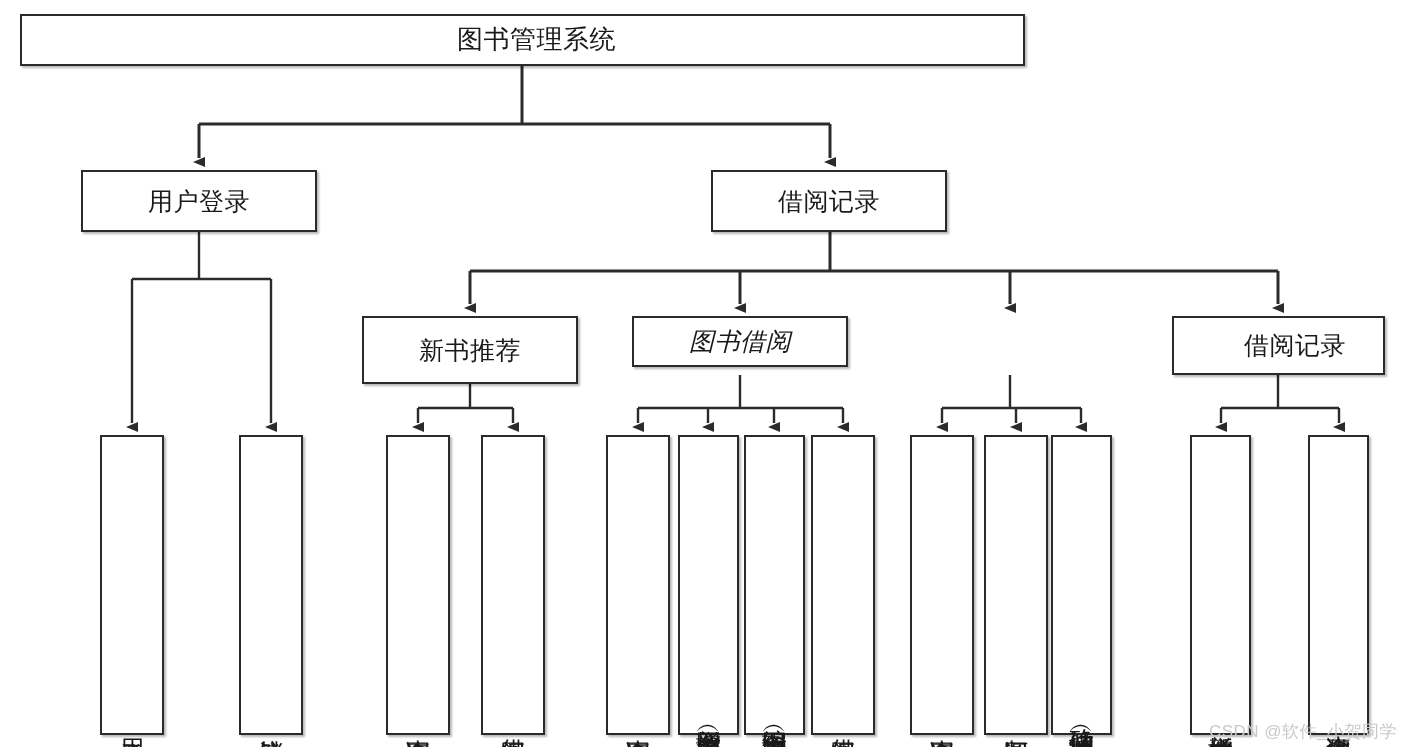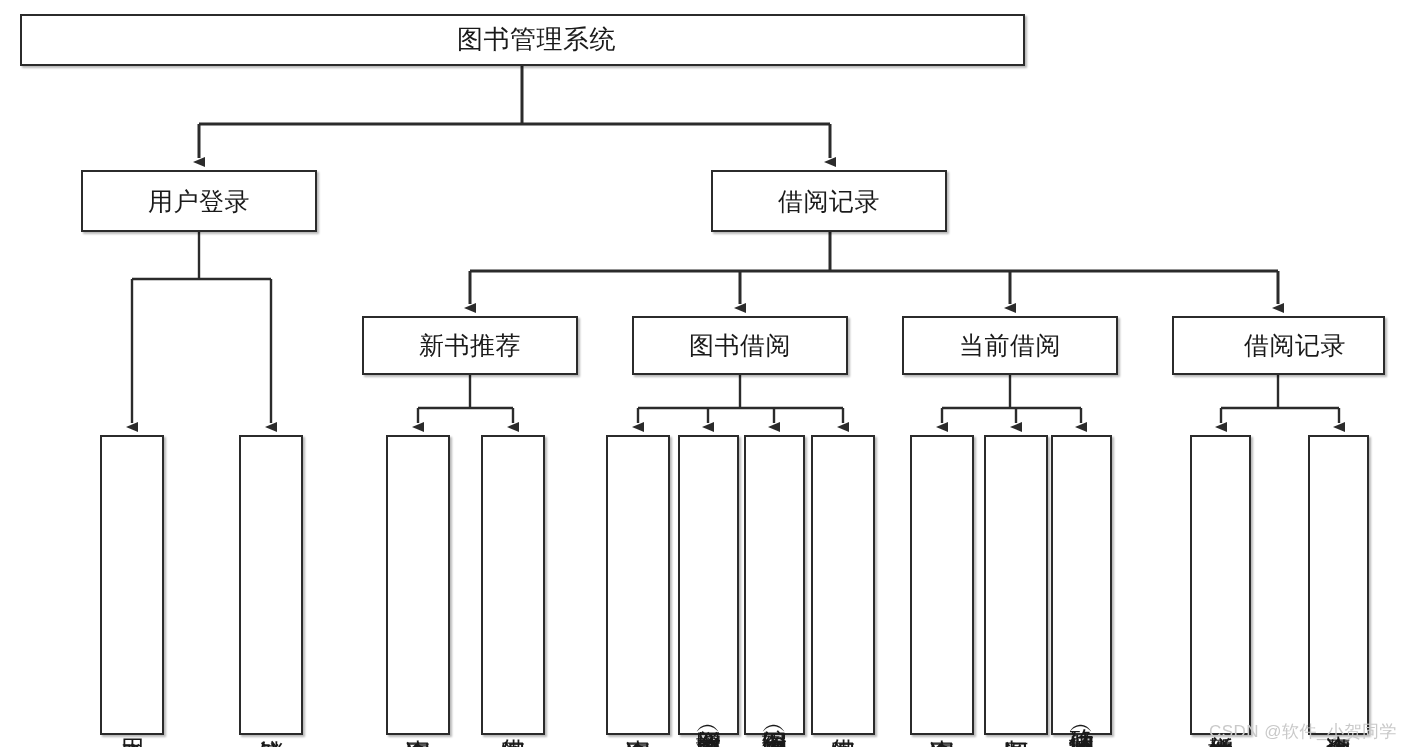--- a/index.html
+++ b/index.html
@@ -135,28 +135,25 @@
     <span class="txt">图书管理系统</span>
   </div>
 
   <div class="node h" style="left:81px; top:170px; width:236px; height:62px;">
     <span class="txt">用户登录</span>
   </div>
   <div class="node h" style="left:711px; top:170px; width:236px; height:62px;">
     <span class="txt">借阅记录</span>
   </div>
 
-  <div class="node h" style="left:362px; top:316px; width:216px; height:59px;">
+  <div class="node h" style="left:362px; top:316px; width:216px; height:68px;">
     <span class="txt">新书推荐</span>
   </div>
-  <div class="node h" style="left:632px; top:316px; width:216px; height:59px;">
+  <div class="node h" style="left:632px; top:316px; width:216px; height:51px;font-style:italic;">
     <span class="txt">图书借阅</span>
-  </div>
-  <div class="node h" style="left:902px; top:316px; width:216px; height:59px;">
-    <span class="txt">当前借阅</span>
   </div>
   <div class="node h" style="left:1172px; top:316px; width:213px; height:59px;padding-left:33px;">
     <span class="txt">借阅记录</span>
   </div>
 
   <div class="node v" style="left:100px; top:435px; width:64px; height:300px;">
     <span class="txt">用户登录</span>
   </div>
   <div class="node v" style="left:239px; top:435px; width:64px; height:300px;">
     <span class="txt">注销登录</span>

